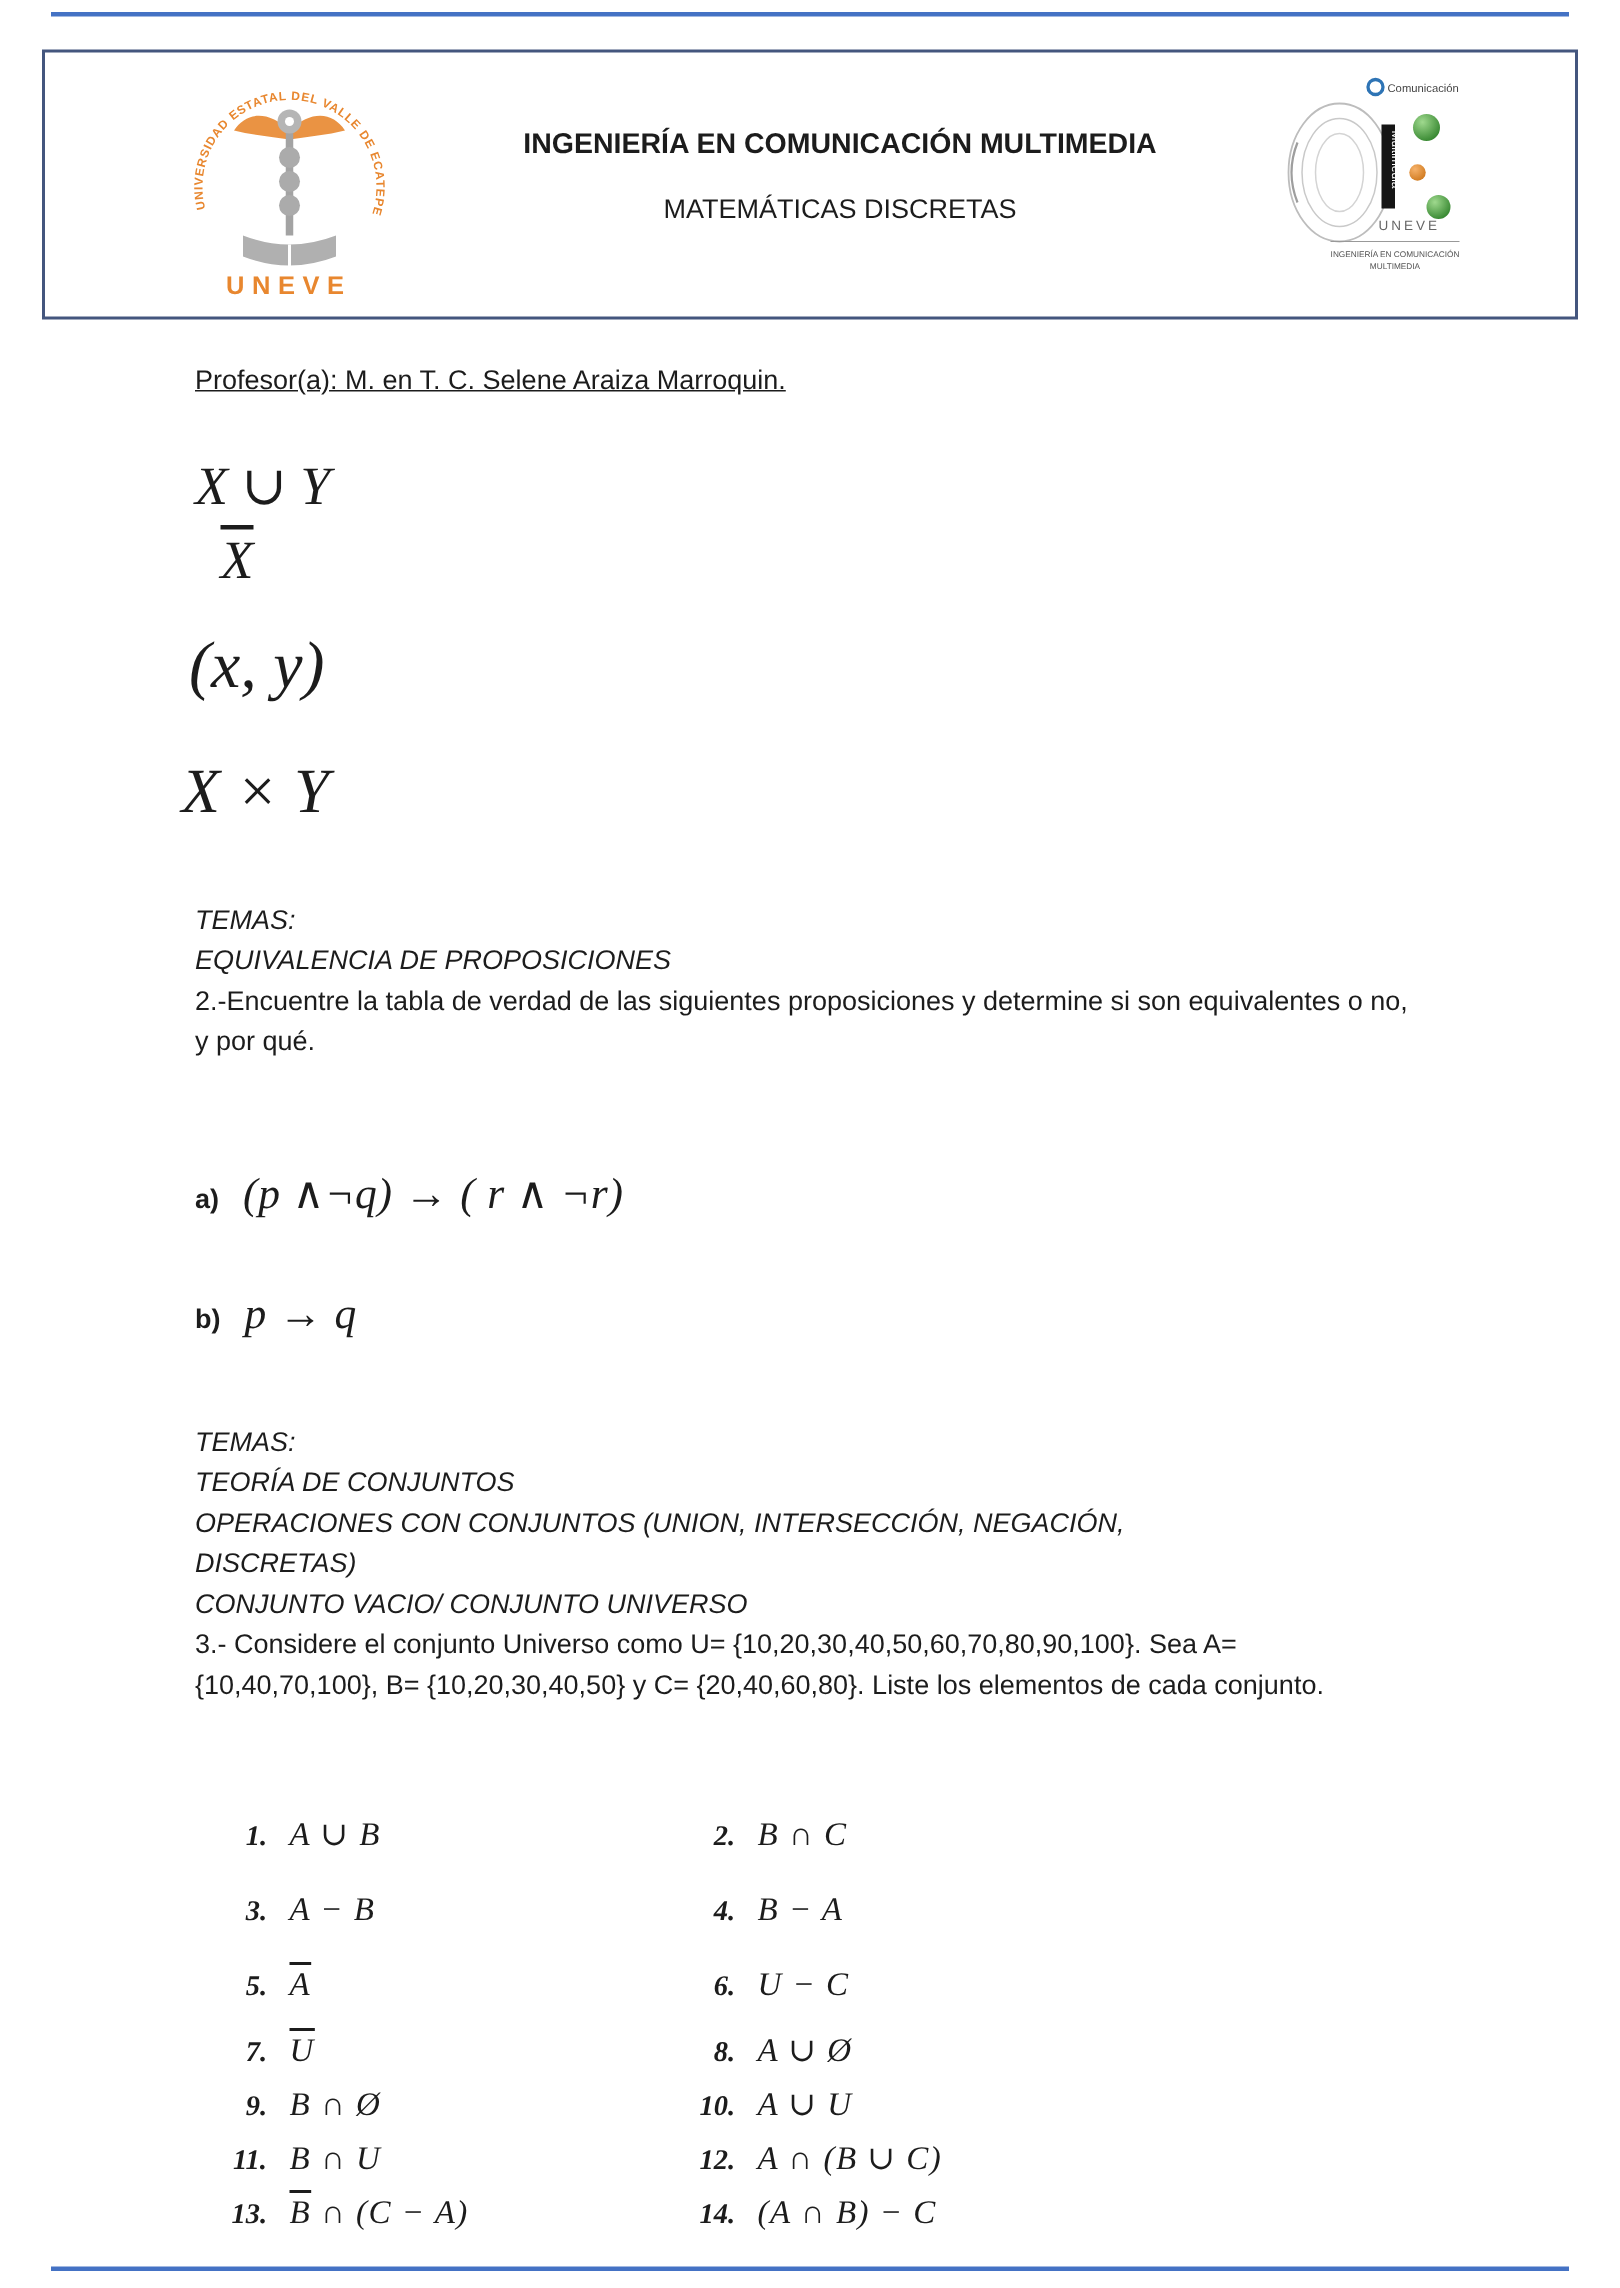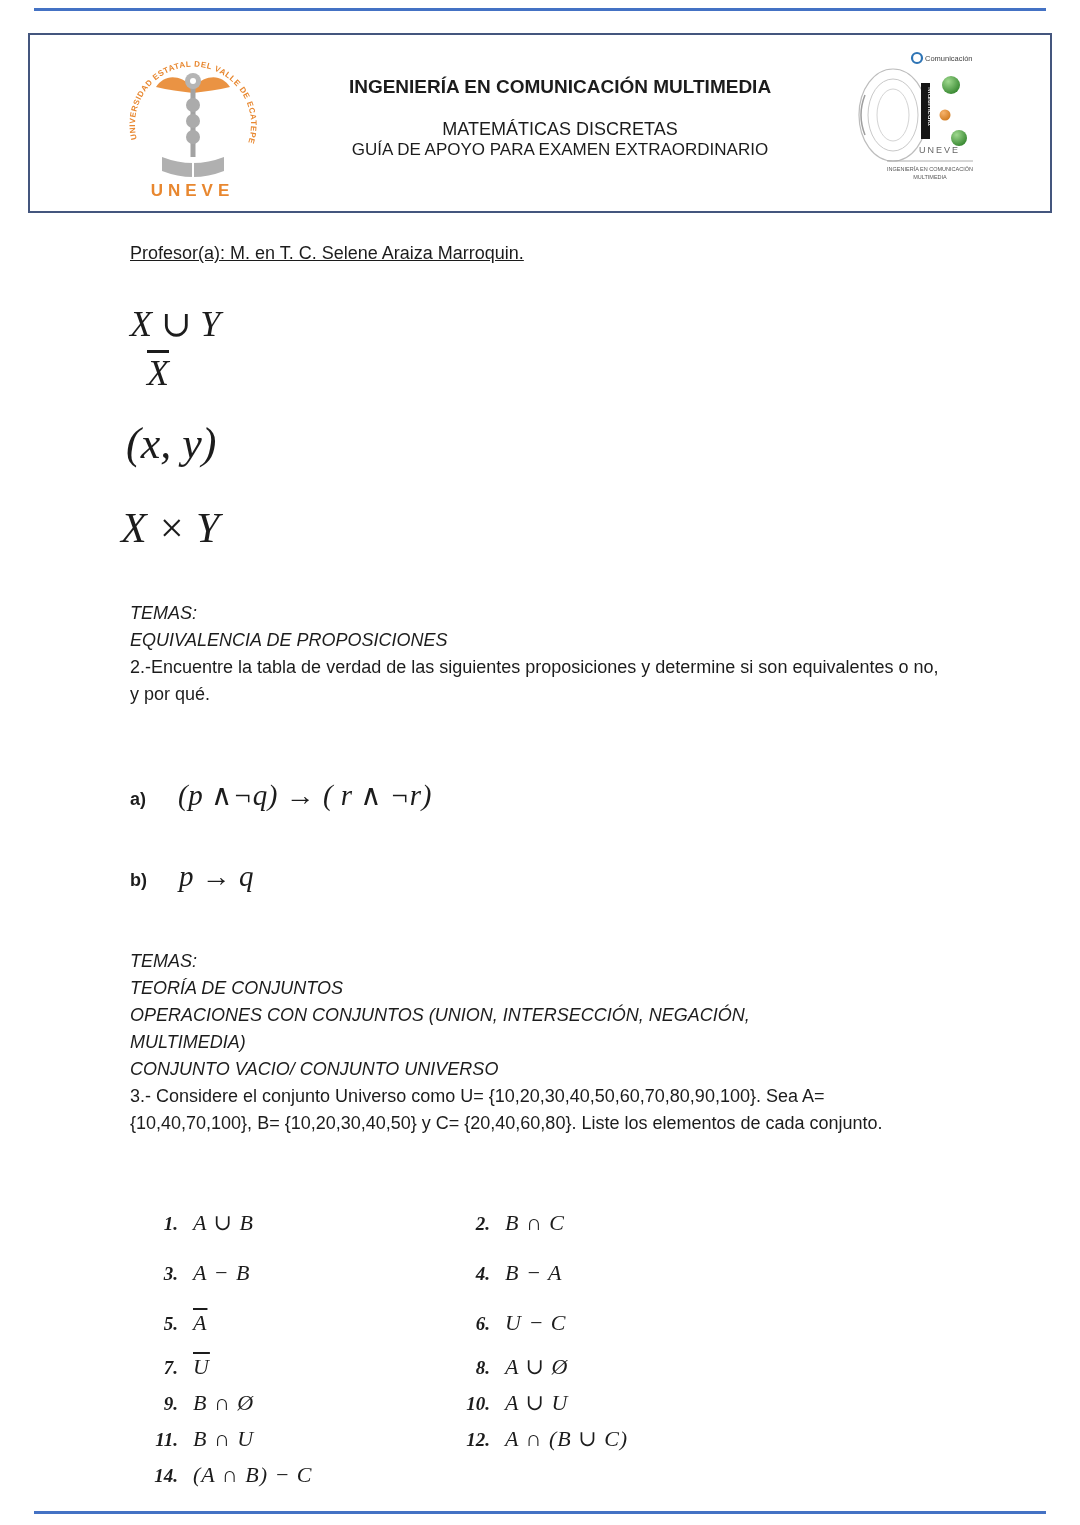--- a/index.html
+++ b/index.html
@@ -32,21 +32,21 @@
 
   .temas-block { position:absolute; left:130px; width:815px; font-size:18px; line-height:27px; font-style:italic; }
   .temas-1 { top:600px; }
   .temas-2 { top:948px; }
   .question { font-style:normal; font-weight:normal; }
 
   .prop-item { position:absolute; left:130px; display:flex; align-items:baseline; }
   .item-a { top:778px; }
   .item-b { top:860px; }
   .prop-label { font-weight:bold; font-size:18px; }
-  .prop-expr { font-family:"Liberation Serif","DejaVu Serif",serif; font-style:italic; font-size:29px; margin-left:32px; letter-spacing:0.5px; }
+  .prop-expr { font-family:"Liberation Serif","DejaVu Serif",serif; font-style:italic; font-size:29px; margin-left:16px; letter-spacing:0.5px; }
 
   .exercise-grid { position:absolute; top:1198px; left:140px; width:640px;
                    display:grid; grid-template-columns:312px 312px;
                    grid-template-rows:50px 50px 44px 36px 36px 36px 36px;
                    font-family:"Liberation Serif","DejaVu Serif",serif; }
   .ex { display:flex; align-items:baseline; }
   .ex-num { font-weight:bold; font-style:italic; font-size:19px; width:38px; text-align:right; flex:none; }
   .ex-expr { font-style:italic; font-size:22px; margin-left:15px; letter-spacing:1px; white-space:pre;margin-top:12px; }
 </style>
 </head>
@@ -80,21 +80,20 @@
           <path d="M44 112 Q75 124 106 112 L106 126 Q75 138 44 126 Z" fill="#b0b0b0"></path>
           <line x1="75" y1="118" x2="75" y2="134" stroke="#ffffff" stroke-width="2"></line>
         </g>
       </svg>
       <div class="logo-caption">UNEVE</div>
     </div>
 
     <div class="header-titles">
       <div class="header-line1">INGENIERÍA EN COMUNICACIÓN MULTIMEDIA</div>
       <div class="header-line2">MATEMÁTICAS DISCRETAS</div>
-      <div class="header-line3">GUÍA DE APOYO PARA EXAMEN EXTRAORDINARIO</div>
     </div>
 
     <div class="logo-right">
       <svg width="150" height="160" viewBox="0 0 150 160">
         <defs>
           <radialGradient id="gGreen" cx="35%" cy="30%" r="75%">
             <stop offset="0%" stop-color="#9fd98e"></stop>
             <stop offset="100%" stop-color="#35862f"></stop>
           </radialGradient>
           <radialGradient id="gOrange" cx="35%" cy="30%" r="75%">
@@ -143,21 +142,21 @@
 
   <div class="prop-item item-b">
     <span class="prop-label">b)</span>
     <span class="prop-expr">p → q</span>
   </div>
 
   <div class="temas-block temas-2">
     <p>TEMAS:</p>
     <p>TEORÍA DE CONJUNTOS</p>
     <p>OPERACIONES CON CONJUNTOS (UNION, INTERSECCIÓN, NEGACIÓN,</p>
-    <p>MULTIMEDIA)</p>
+    <p>DISCRETAS)</p>
     <p>CONJUNTO VACIO/ CONJUNTO UNIVERSO</p>
     <p class="question">3.- Considere el conjunto Universo como U= {10,20,30,40,50,60,70,80,90,100}. Sea A= {10,40,70,100}, B= {10,20,30,40,50} y C= {20,40,60,80}. Liste los elementos de cada conjunto.</p>
   </div>
 
   <div class="exercise-grid">
 
     <div class="ex">
       <span class="ex-num">1.</span>
       <span class="ex-expr"><span>A ∪ B</span><span class="ov"></span><span></span></span>
     </div>
@@ -205,20 +204,24 @@
     <div class="ex">
       <span class="ex-num">11.</span>
       <span class="ex-expr"><span>B ∩ U</span><span class="ov"></span><span></span></span>
     </div>
     <div class="ex">
       <span class="ex-num">12.</span>
       <span class="ex-expr"><span>A ∩ (B ∪ C)</span><span class="ov"></span><span></span></span>
     </div>
 
     <div class="ex">
+      <span class="ex-num">13.</span>
+      <span class="ex-expr"><span></span><span class="ov">B</span><span> ∩ (C − A)</span></span>
+    </div>
+    <div class="ex">
       <span class="ex-num">14.</span>
       <span class="ex-expr"><span>(A ∩ B) − C</span><span class="ov"></span><span></span></span>
     </div>
 
   </div>
 
   <div class="rule rule-bottom"></div>
 
 </div>
 

